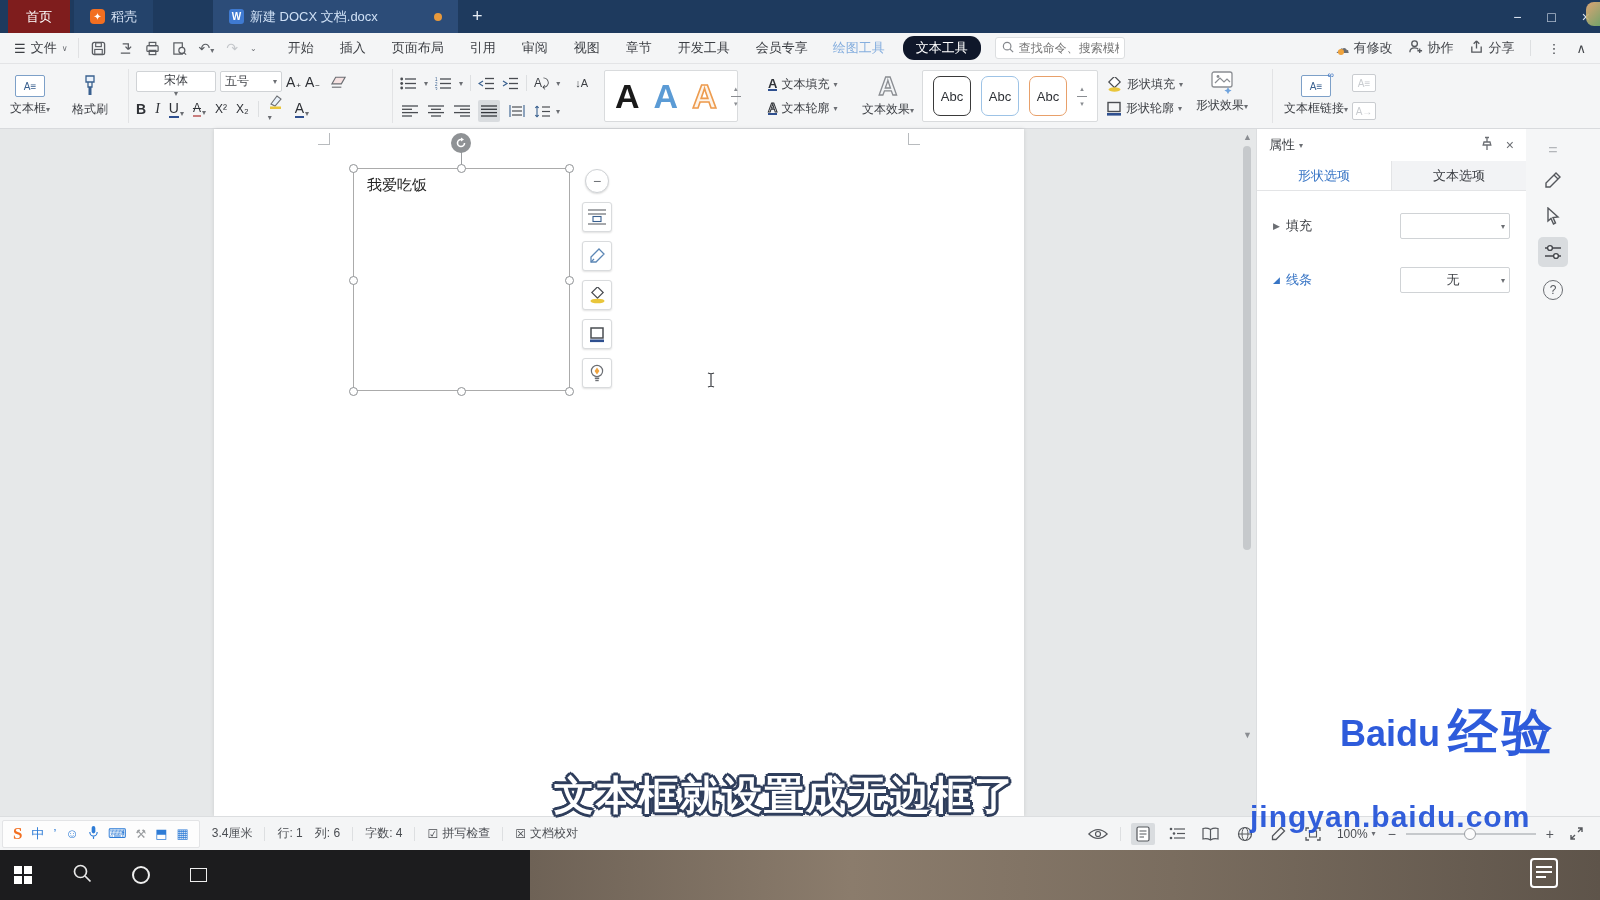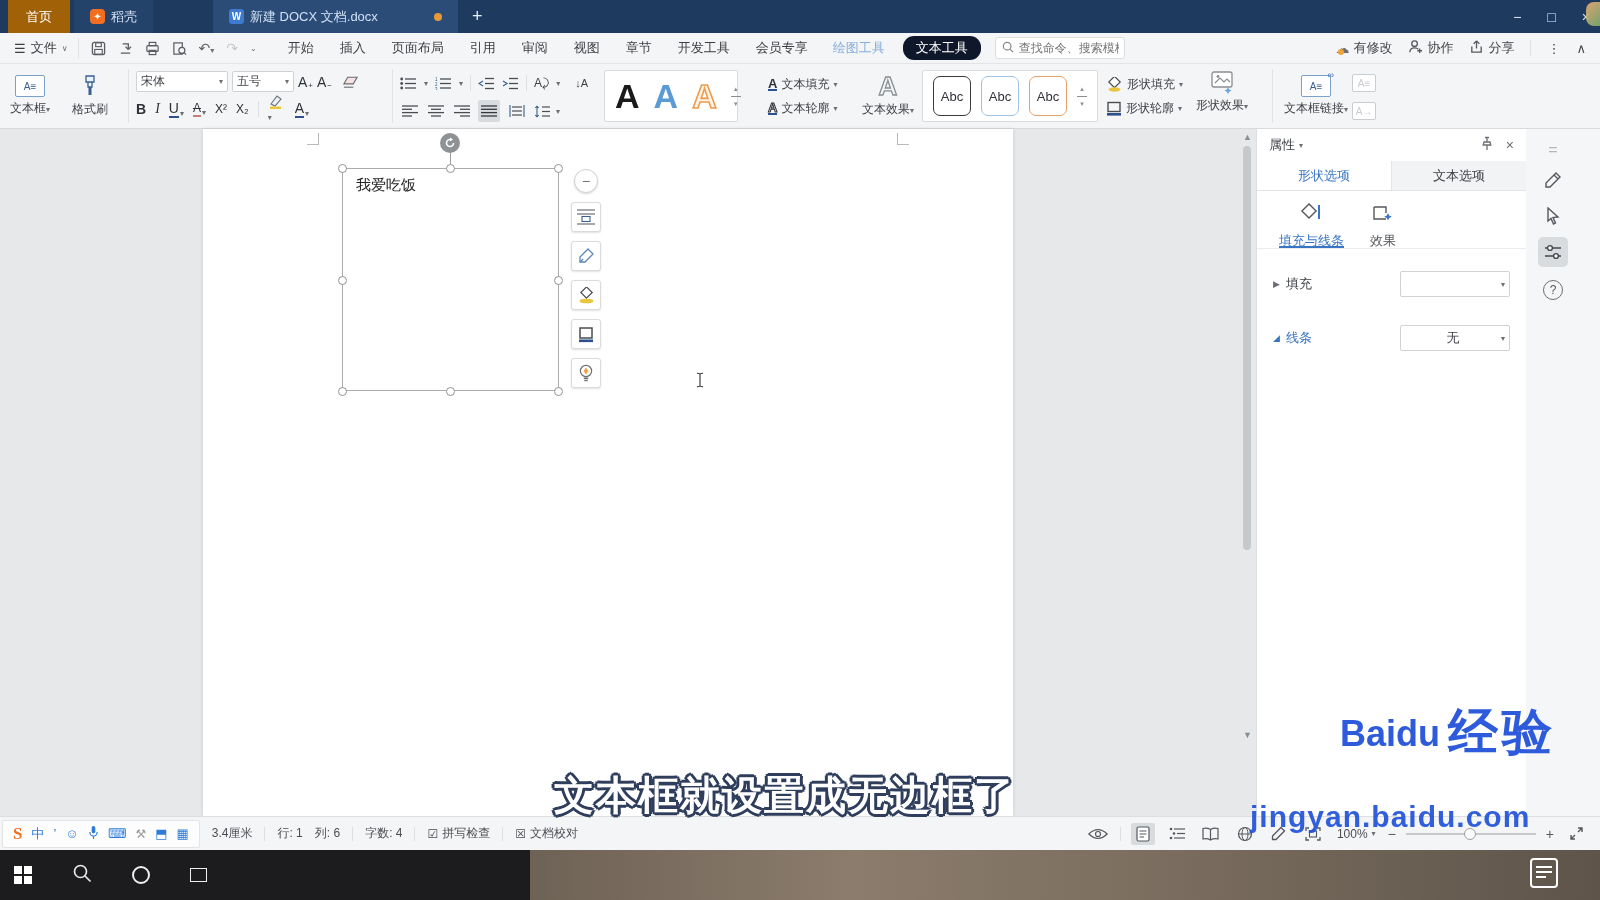--- a/index.html
+++ b/index.html
@@ -3,21 +3,21 @@
 <meta charset="utf-8">
 <style>
   * { margin:0; padding:0; box-sizing:border-box; }
   html,body { width:1600px; height:900px; overflow:hidden; font-family:"Liberation Sans","DejaVu Sans",sans-serif; }
   .a { position:absolute; }
   .app { position:relative; width:1600px; height:900px; background:#e6e8e9; overflow:hidden; }
 
   
   .tabbar { left:0; top:0; width:1600px; height:33px; background:#1e3a5e; display:flex; align-items:stretch; color:#d7e3f4; font-size:13px; }
   .tab { display:flex; align-items:center; gap:6px; padding:0 16px; cursor:default; }
-  .tab-home { background:#a16207; color:#fff; margin-left:8px; width:62px; justify-content:center; }
+  .tab-home { background:#7f1d1d; color:#fff; margin-left:8px; width:62px; justify-content:center; }
   .tab-docer { background:#24436b; margin-left:4px; }
   .docer-ico { width:15px; height:15px; border-radius:4px; background:#f26f21; color:#fff; font-size:10px; display:flex; align-items:center; justify-content:center; font-weight:bold; }
   .tab-doc { background:#2c4c78; margin-left:60px; width:245px; color:#cfe0f5; position:relative; }
   .wps-ico { width:15px; height:15px; border-radius:3px; background:#3f7ad1; color:#fff; font-size:10px; font-weight:bold; display:flex; align-items:center; justify-content:center; }
   .dirty-dot { width:8px; height:8px; border-radius:50%; background:#e8993c; margin-left:auto; }
   .newtab { color:#e8eef6; font-size:18px; display:flex; align-items:center; padding:0 14px; }
   .winctl { position:absolute; right:10px; top:0; height:33px; display:flex; align-items:center; gap:26px; color:#dfe7f2; font-size:14px; }
   .corner-blob { position:absolute; right:0; top:2px; width:14px; height:24px; background:linear-gradient(135deg,#f2b077,#7fae6b); border-radius:8px 0 0 8px; opacity:.9; }
 
   
@@ -57,21 +57,21 @@
   .two-stack { display:flex; flex-direction:column; gap:7px; justify-content:center; height:56px; }
   .stack-it { display:flex; align-items:center; gap:4px; }
   .icoA { font-weight:bold; font-size:13px; line-height:11px; color:#2e3136; }
   .bigA { font-size:26px; color:#f2f4f6; -webkit-text-stroke:1.3px #8a8d92; font-weight:bold; line-height:24px; }
   .group-div { width:1px; height:54px; background:#e2e3e5; position:absolute; top:5px; }
   .dim { color:#c4c7cb; }
   .ribbon svg { display:block; }
 
   
   .main { left:0; top:129px; width:1600px; height:687px; background:#e6e8e9; }
-  .page { left:203px; top:0; width:810px; height:687px; background:#fff; box-shadow:0 0 4px rgba(0,0,0,.12); }
+  .page { left:214px; top:0; width:810px; height:687px; background:#fff; box-shadow:0 0 4px rgba(0,0,0,.12); }
   .cropmark { width:12px; height:12px; border-color:#b8bbbe; border-style:solid; border-width:0; }
   .cm-l { left:104px; top:4px; border-bottom-width:1px; border-right-width:1px; }
   .cm-r { left:694px; top:4px; border-bottom-width:1px; border-left-width:1px; }
   .textbox { left:139px; top:39px; width:217px; height:223px; border:1px solid #ababab; font-family:"Liberation Serif","DejaVu Serif",serif; font-size:15px; color:#222; padding:7px 13px; }
   .hdl { width:9px; height:9px; border-radius:50%; background:#fff; border:1px solid #8f9295; position:absolute; }
   .rot-line { left:247px; top:23px; width:1px; height:16px; background:#9a9da0; }
   .rot-hdl { left:237px; top:4px; width:20px; height:20px; border-radius:50%; background:#8f9295; color:#fff; display:flex; align-items:center; justify-content:center; }
   .floaties { left:368px; top:40px; display:flex; flex-direction:column; gap:9px; align-items:center; }
   .fl-min { width:24px; height:24px; border-radius:50%; background:#fff; border:1px solid #cfd2d5; box-shadow:0 1px 2px rgba(0,0,0,.15); color:#6b6e73; font-size:14px; display:flex; align-items:center; justify-content:center; }
   .fl-btn { width:30px; height:30px; background:#fff; border:1px solid #d9dbdd; border-radius:3px; box-shadow:0 1px 2px rgba(0,0,0,.12); display:flex; align-items:center; justify-content:center; }
@@ -275,21 +275,21 @@
               <rect x="8.5" y="12" width="3" height="8" fill="#39608f"></rect>
             </svg>
           </span>
         <span>格式刷</span>
       </div>
     </div>
     <div class="group-div" style="left:128px;"></div>
 
     <div class="a" style="left:136px; top:7px; width:252px;">
       <div style="display:flex; gap:4px; align-items:center;">
-        <div class="combo" style="width:92px;">
+        <div class="combo" style="width:80px;flex-direction:column;">
             <span>宋体</span>
             <span class="caret">▾</span>
           </div>
         <div class="combo" style="width:62px;">
             <span>五号</span>
             <span class="caret">▾</span>
           </div>
         <span class="fbtn">A<sup style="font-size:8px;">+</sup></span>
         <span class="fbtn">A<sup style="font-size:8px;">−</sup></span>
         <span style="margin-left:6px;">
@@ -582,37 +582,20 @@
         <span class="hicons">
           <span><svg width="14" height="15" viewBox="0 0 14 15">
                 <path d="M5 1.5 L9 1.5 M7 1.5 L7 6 M4 6 L10 6 L10.8 9 L3.2 9 Z M7 9 L7 14" fill="none" stroke="#6b6e73" stroke-width="1.3"></path>
               </svg></span>
           <span style="font-size:14px;">×</span>
         </span>
       </div>
       <div class="p-tabs">
         <div class="p-tab on">形状选项</div>
         <div class="p-tab">文本选项</div>
-      </div>
-      <div class="subtabs">
-        <div class="subtab on">
-          <span><svg width="24" height="20" viewBox="0 0 24 20">
-                <rect x="4" y="3" width="10" height="10" transform="rotate(45 9 8)" fill="none" stroke="#55585d" stroke-width="1.4"></rect>
-                <line x1="19" y1="2" x2="19" y2="16" stroke="#3875c5" stroke-width="2"></line>
-              </svg></span>
-          <span>填充与线条</span>
-        </div>
-        <div class="subtab">
-          <span><svg width="22" height="20" viewBox="0 0 22 20">
-                <path d="M2 4 L2 16 L14 16" fill="none" stroke="#55585d" stroke-width="1.4"></path>
-                <path d="M2 4 L14 4 L14 10" fill="none" stroke="#55585d" stroke-width="1.4"></path>
-                <path d="M16 10 l1.2 2.6 2.6 1.2 -2.6 1.2 -1.2 2.6 -1.2 -2.6 -2.6 -1.2 2.6 -1.2 Z" fill="#3875c5"></path>
-              </svg></span>
-          <span>效果</span>
-        </div>
       </div>
       <div class="prow">
         <span class="lbl">
             <span class="caret" style="font-size:9px;">▶</span>
             <span>填充</span>
           </span>
         <div class="combo">
             <span></span>
             <span class="caret">▾</span>
           </div>

